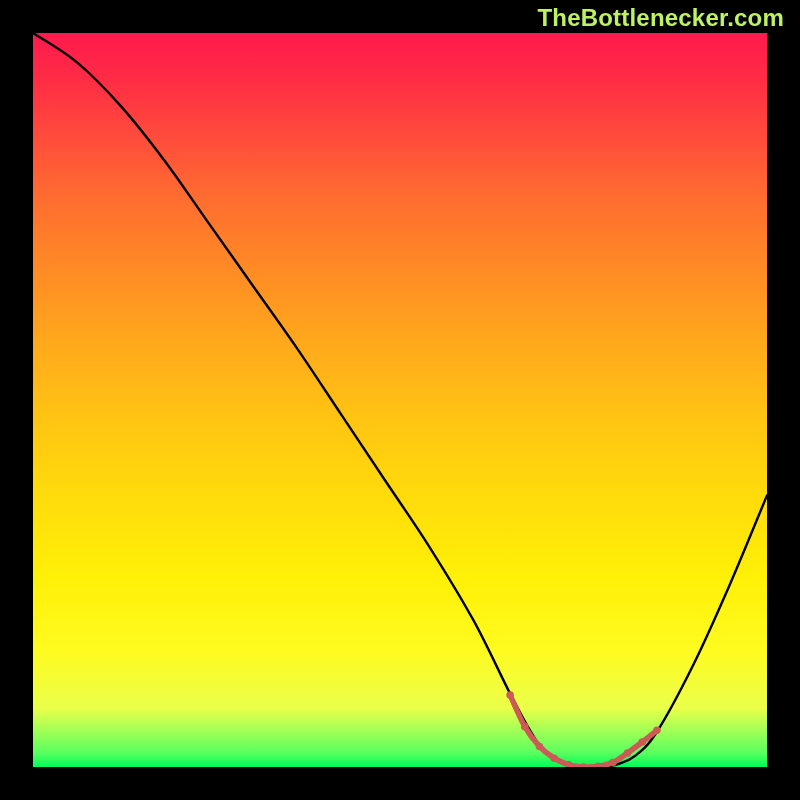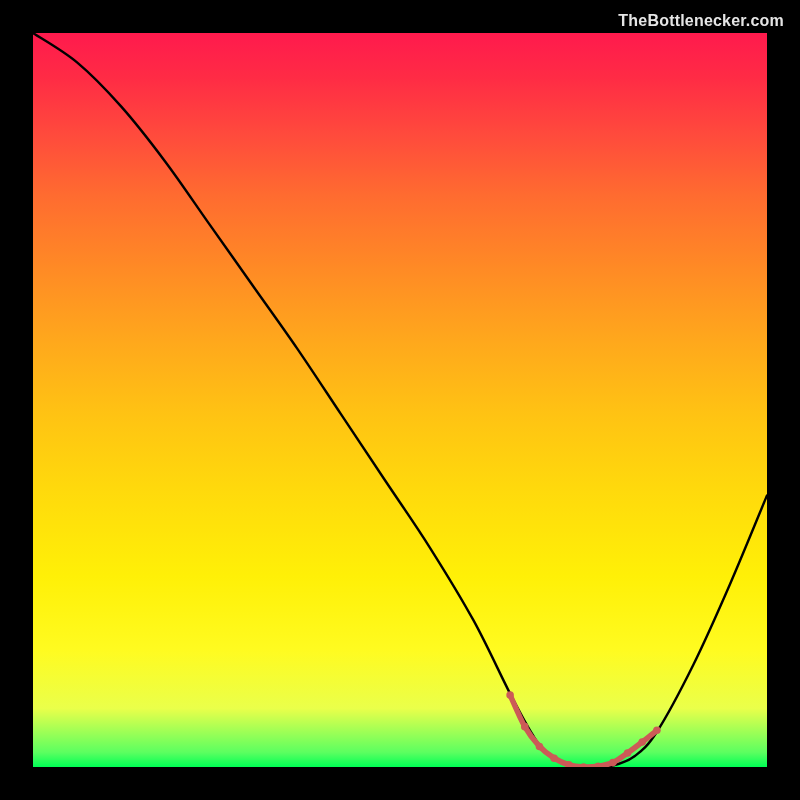--- a/index.html
+++ b/index.html
@@ -34,26 +34,26 @@
       #ffc313 52%,
       #ffd90c 62%,
       #fff007 74%,
       #fffb20 84%,
       #eaff4a 92%,
       #5cff60 98%,
       #00ff55 100%);
   }
   .watermark {
     position: absolute;
-    top: 12px;
+    top: 4px;
     right: 16px;
     font-family: Arial, Helvetica, sans-serif;
-    font-size: 16px;
+    font-size: 24px;
     font-weight: 600;
-    color: #e5e5e5;
+    color: #bef264;
     letter-spacing: 0.2px;
   }
   svg.curve {
     position: absolute;
     left: 0;
     top: 0;
     width: 100%;
     height: 100%;
   }
 </style>

